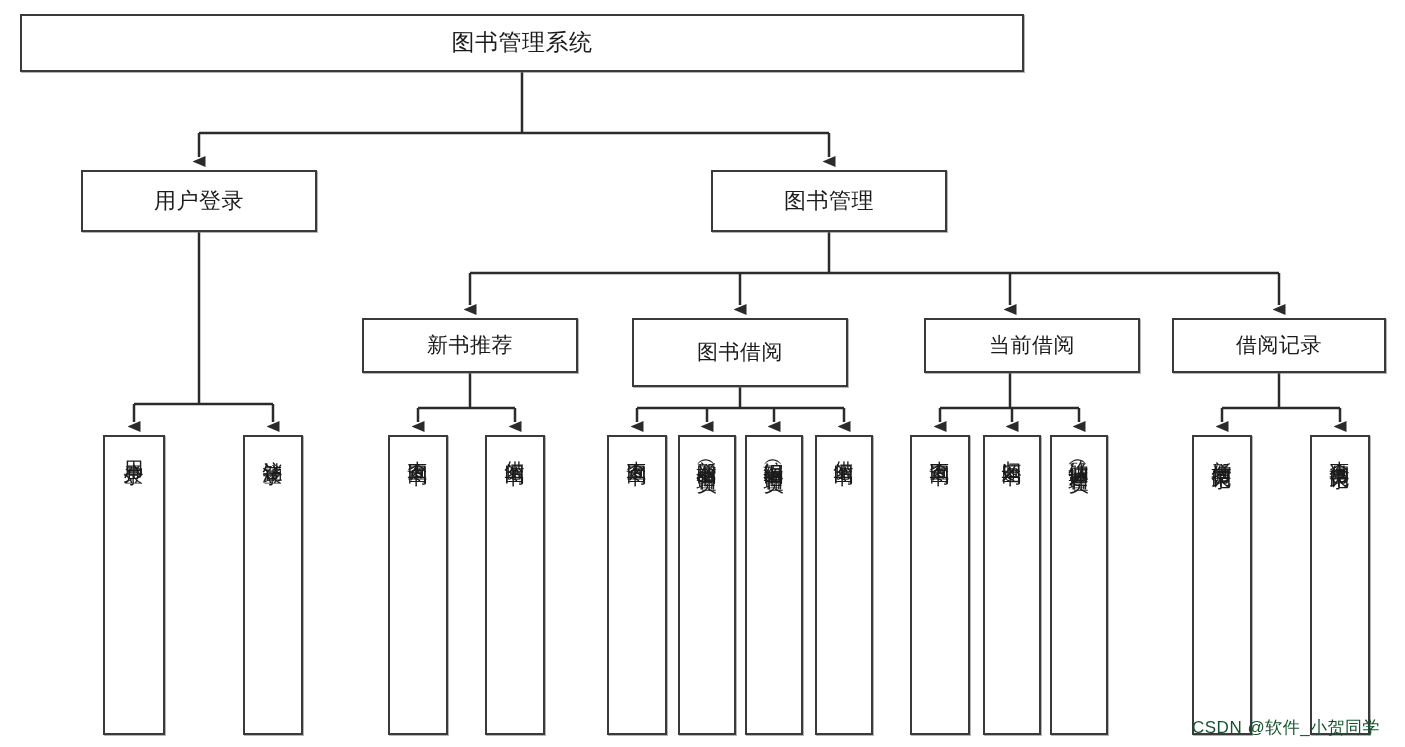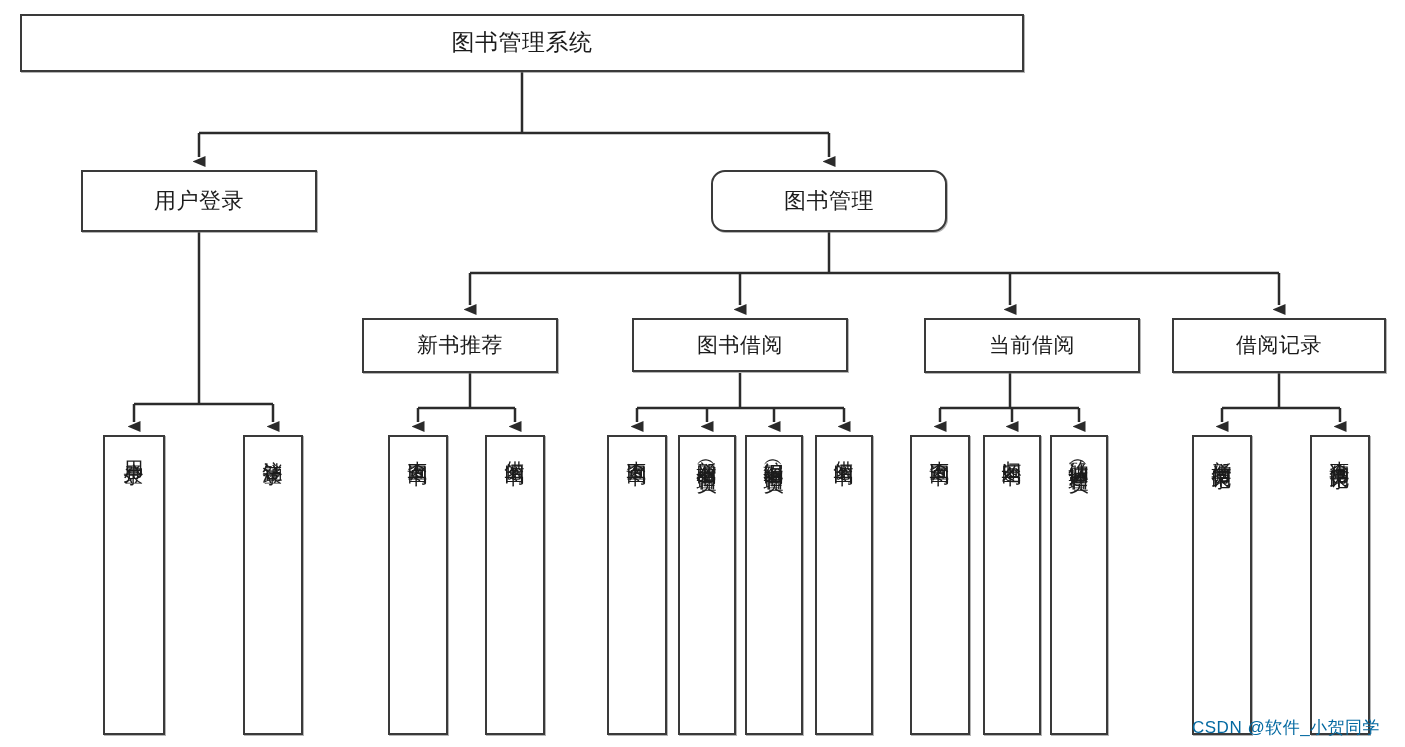--- a/index.html
+++ b/index.html
@@ -55,21 +55,21 @@
   .node.vertical {
     align-items: flex-start;
     justify-content: center;
     padding-top: 8px;
   }
   .node.level-0 .node-label { font-size: 23px; }
   .node.level-1 .node-label { font-size: 22px; }
   .node.level-2 .node-label { font-size: 21px; }
   .watermark {
     position: absolute;
-    color: #0369a1;
+    color: #14532d;
     font-size: 17px;
     white-space: nowrap;
     letter-spacing: 0.5px;
     pointer-events: none;
   }
 </style>
 </head>
 <body>
 
 <div id="diagram-root">
@@ -115,27 +115,27 @@
         <line x1="1340" y1="408" x2="1340" y2="422" stroke="#2b2b2b" stroke-width="2.5" marker-end="url(#arrowhead)"></line>
       </g>
   </svg>
   <div id="node-layer">
       <div class="node level-0" style="left: 20px; top: 14px; width: 1004px; height: 58px;">
         <div class="node-label">图书管理系统</div>
       </div>
       <div class="node level-1" style="left: 81px; top: 170px; width: 236px; height: 62px;">
         <div class="node-label">用户登录</div>
       </div>
-      <div class="node level-1" style="left: 711px; top: 170px; width: 236px; height: 62px; border-radius: 14px;">
+      <div class="node level-1" style="left: 711px; top: 170px; width: 236px; height: 62px;">
         <div class="node-label">图书管理</div>
       </div>
-      <div class="node level-2" style="left: 362px; top: 318px; width: 196px; height: 55px;">
+      <div class="node level-2" style="left: 362px; top: 318px; width: 216px; height: 55px;">
         <div class="node-label">新书推荐</div>
       </div>
-      <div class="node level-2" style="left: 632px; top: 318px; width: 216px; height: 54px;">
+      <div class="node level-2" style="left: 632px; top: 318px; width: 216px; height: 69px;">
         <div class="node-label">图书借阅</div>
       </div>
       <div class="node level-2" style="left: 902px; top: 318px; width: 216px; height: 55px; margin-left: 22px;">
         <div class="node-label">当前借阅</div>
       </div>
       <div class="node level-2" style="left: 1172px; top: 318px; width: 214px; height: 55px; justify-content: center;">
         <div class="node-label">借阅记录</div>
       </div>
       <div class="node level-3 vertical" style="left: 103px; top: 435px; width: 62px; height: 300px;">
         <div class="node-label">用户登录</div>

